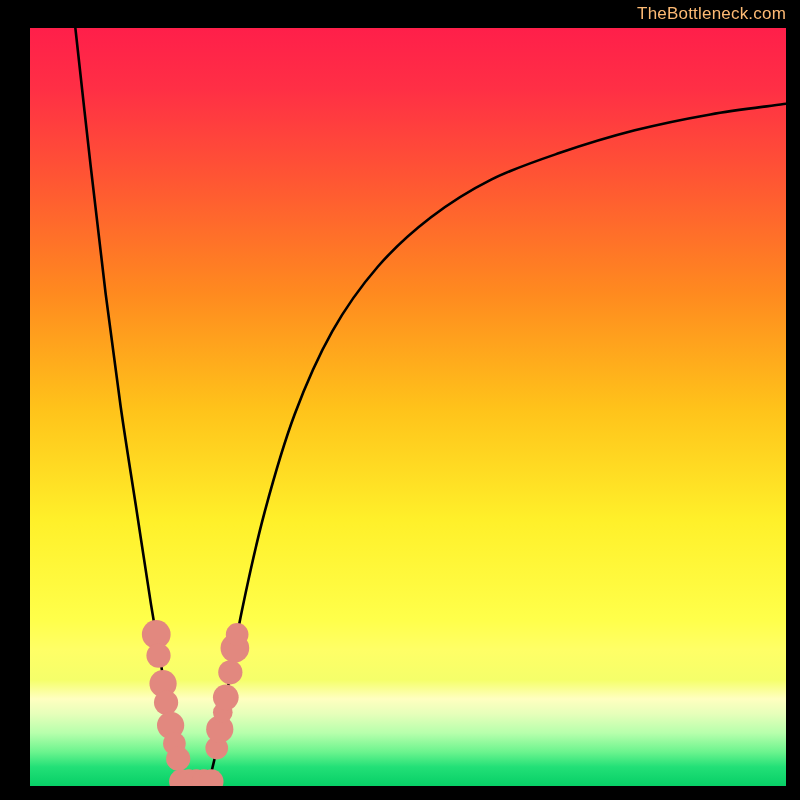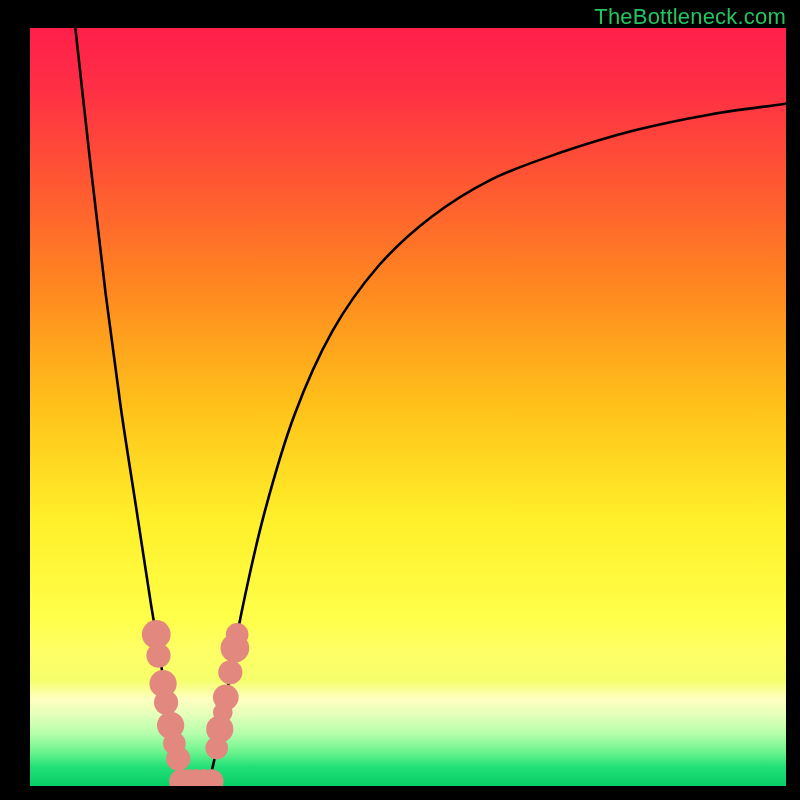--- a/index.html
+++ b/index.html
@@ -20,22 +20,22 @@
   .plot {
     position: absolute;
     background: #000;
   }
   .gradient {
     position: absolute;
     left: 0; right: 0; top: 0; bottom: 0;
   }
   .watermark {
     position: absolute;
-    color: #22c55e;
-    font-size: 22px;
+    color: #fdba74;
+    font-size: 17px;
     font-weight: 400;
     letter-spacing: 0.2px;
     white-space: nowrap;
   }
   svg.curves {
     position: absolute;
     left: 0; top: 0;
   }
 </style>
 </head>

